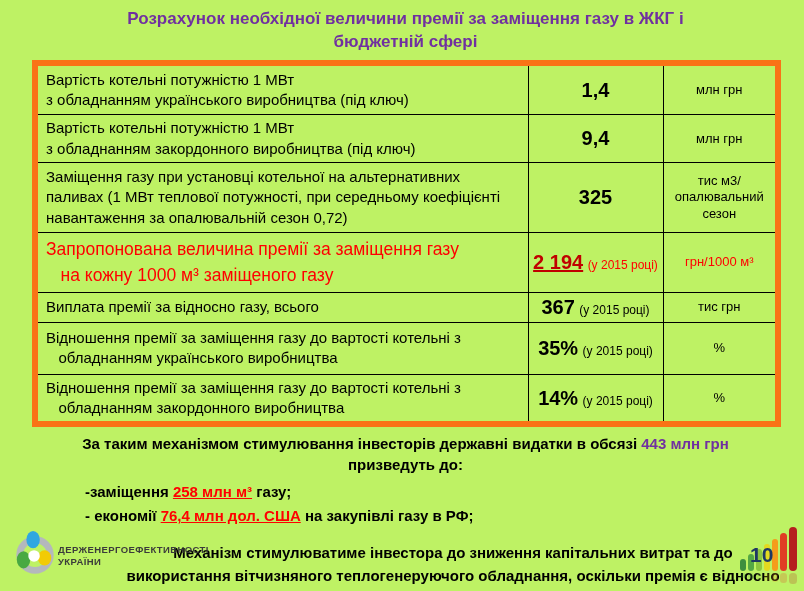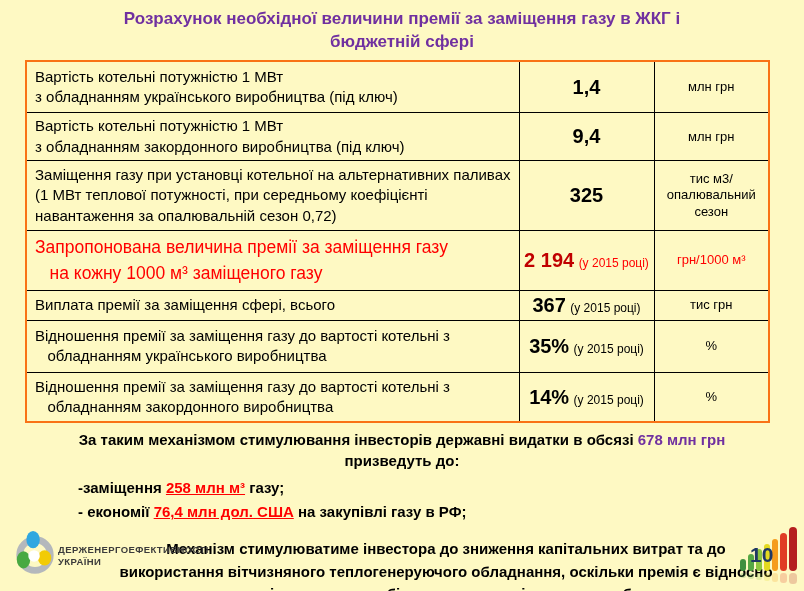--- a/index.html
+++ b/index.html
@@ -1,39 +1,40 @@
 <!DOCTYPE html>
 <html><head>
 <meta charset="utf-8">
 <style>
   * { margin: 0; padding: 0; box-sizing: border-box; }
   html, body { background: #fff; }
   .page {
     position: relative;
     width: 804px;
     height: 591px;
-    background: #fef9c3;
+    background: #bef264;
     font-family: "Liberation Sans", "DejaVu Sans", sans-serif;
     color: #000;
     overflow: hidden;
+    padding-left: 7px;
   }
   .title {
     margin-top: 8px;
     text-align: center;
     font-size: 17px;
     font-weight: 700;
     color: #7030A0;
     line-height: 1.35;
     white-space: pre-line;
   }
   table.results {
     margin: 6px 0 0 25px;
     width: 743px;
     border-collapse: collapse;
-    border: 2px solid #f97316;
+    border: 6px solid #f97316;
     table-layout: fixed;
   }
   table.results td {
     border: 1px solid #000;
     vertical-align: middle;
   }
   col.c1 { width: 493px; }
   col.c2 { width: 135px; }
   col.c3 { width: 115px; }
   td.c-label { padding: 3px 8px; font-size: 15px; line-height: 1.35; white-space: pre-line; }
@@ -42,21 +43,21 @@
   .val  { font-size: 20px; font-weight: 700; }
   .note { font-size: 12px; font-weight: 400; }
   tr.r0 { height: 52px; }
   tr.r1 { height: 42px; }
   tr.r2 { height: 70px; }
   tr.r3 { height: 60px; }
   tr.r4 { height: 30px; }
   tr.r5 { height: 52px; }
   tr.r6 { height: 50px; }
   tr.highlight td.c-label { color: #FF0000; font-size: 17.5px; line-height: 1.5; }
-  tr.highlight .val  { color: #C00000; }
+  tr.highlight .val  { color: #C00000; text-decoration: underline; }
   tr.highlight .note { color: #FF0000; }
   tr.highlight td.c-unit { color: #FF0000; margin-top: 40px; }
   .summary { margin-top: 6px; }
   .summary-line { text-align: center; font-size: 15px; font-weight: 700; line-height: 1.4; }
   .purple { color: #7030A0; }
   .bullets { margin: 5px 0 0 78px; font-size: 15px; font-weight: 700; line-height: 1.6; }
   .red-u { color: #FF0000; text-decoration: underline; }
   .closing {
     margin: 14px 0 0 116px;
     width: 660px;
@@ -130,42 +131,42 @@
         <td class="c-value"><span class="val">325</span> <span class="note"></span></td>
         <td class="c-unit">тис м3/опалювальний сезон</td>
       </tr>
       <tr class="r3 highlight">
         <td class="c-label">Запропонована величина премії за заміщення газу
 &nbsp;&nbsp;&nbsp;на кожну 1000 м³ заміщеного газу</td>
         <td class="c-value"><span class="val">2 194</span> <span class="note">(у 2015 році)</span></td>
         <td class="c-unit">грн/1000 м³</td>
       </tr>
       <tr class="r4">
-        <td class="c-label">Виплата премії за заміщення сфері, всього</td>
+        <td class="c-label">Виплата премії за відносно газу, всього</td>
         <td class="c-value"><span class="val">367</span> <span class="note">(у 2015 році)</span></td>
         <td class="c-unit">тис грн</td>
       </tr>
       <tr class="r5">
         <td class="c-label">Відношення премії за заміщення газу до вартості котельні з
 &nbsp;&nbsp;&nbsp;обладнанням українського виробництва</td>
         <td class="c-value"><span class="val">35%</span> <span class="note">(у 2015 році)</span></td>
         <td class="c-unit">%</td>
       </tr>
       <tr class="r6">
         <td class="c-label">Відношення премії за заміщення газу до вартості  котельні з
 &nbsp;&nbsp;&nbsp;обладнанням закордонного виробництва</td>
         <td class="c-value"><span class="val">14%</span> <span class="note">(у 2015 році)</span></td>
         <td class="c-unit">%</td>
       </tr>
     </tbody>
   </table>
 
   <div class="summary">
     <div class="summary-line">
-      <span>За таким механізмом стимулювання інвесторів державні видатки в обсязі </span><span class="purple">678 млн грн</span>
+      <span>За таким механізмом стимулювання інвесторів державні видатки в обсязі </span><span class="purple">443 млн грн</span>
     </div>
     <div class="summary-line">призведуть до:</div>
     <div class="bullets">
       <div>
         <span>-заміщення </span><span class="red-u">258 млн м³</span><span> газу;</span>
       </div>
       <div>
         <span>- економії </span><span class="red-u">76,4 млн дол. США</span><span> на закупівлі газу в РФ;</span>
       </div>
     </div>

